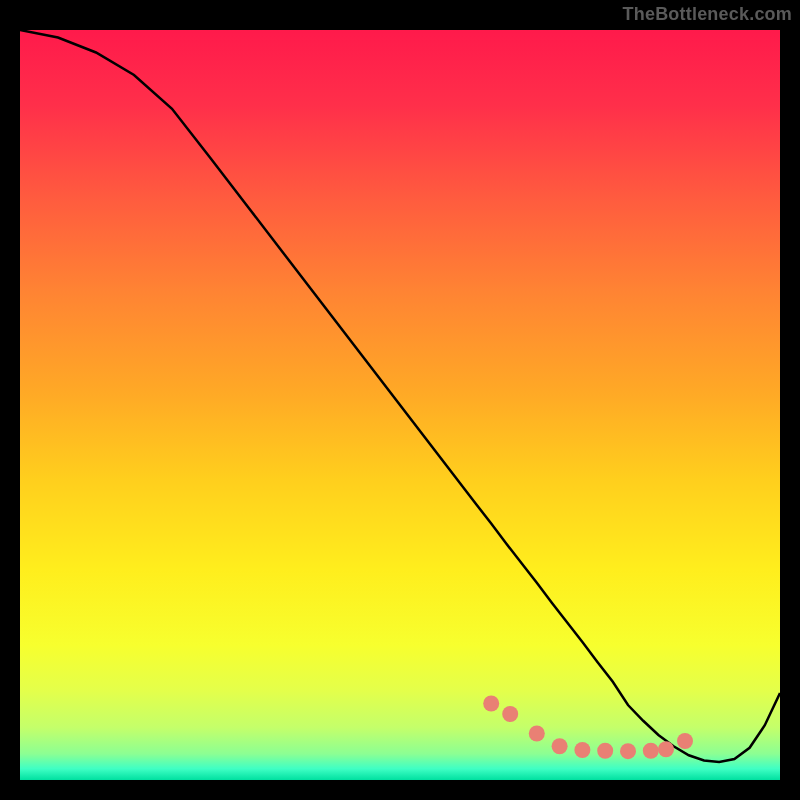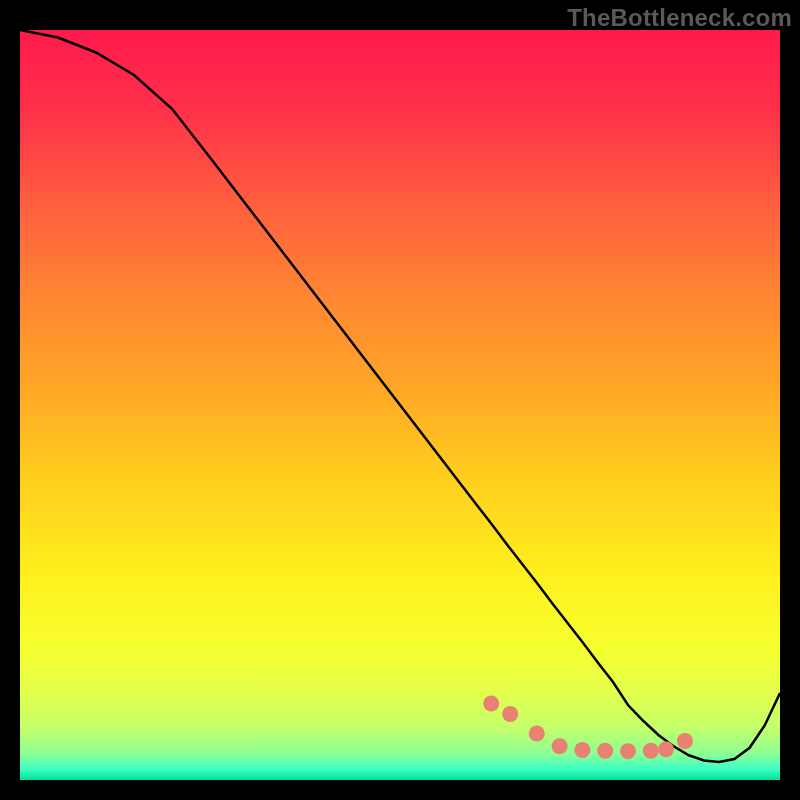--- a/index.html
+++ b/index.html
@@ -8,21 +8,21 @@
     position: relative;
     width: 800px;
     height: 800px;
     background: #000;
   }
   .watermark {
     position: absolute;
     top: 4px;
     right: 8px;
     font-family: Arial, sans-serif;
-    font-size: 24px;
+    font-size: 18px;
     font-weight: bold;
     color: #5a5a5a;
     letter-spacing: 0.2px;
   }
   .plot {
     position: absolute;
     left: 20px;
     top: 30px;
     width: 760px;
     height: 750px;

